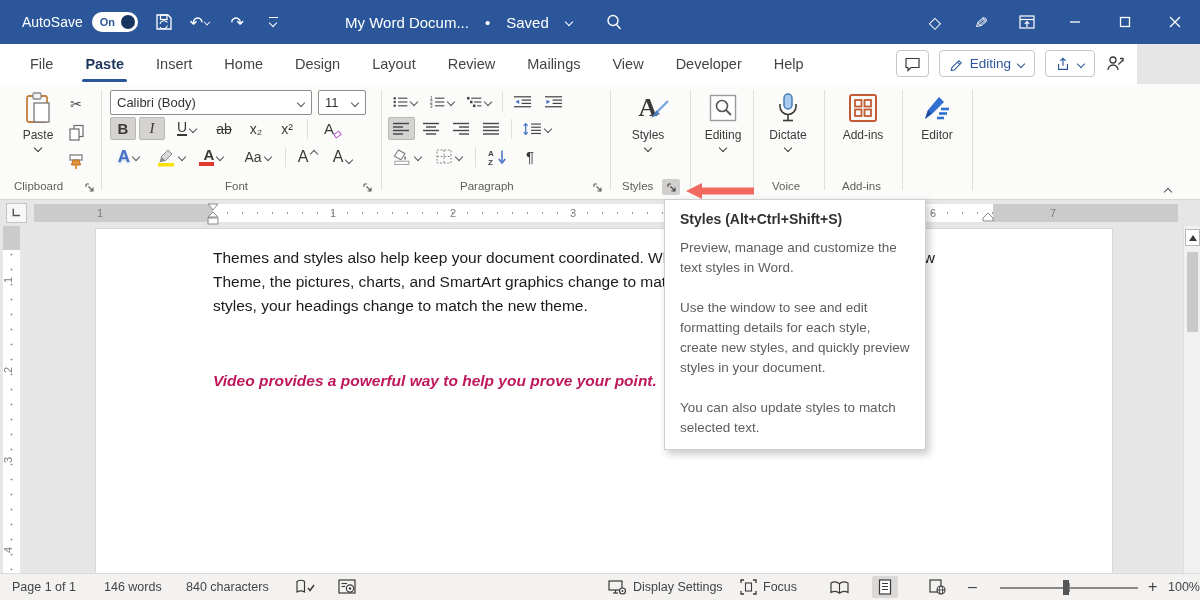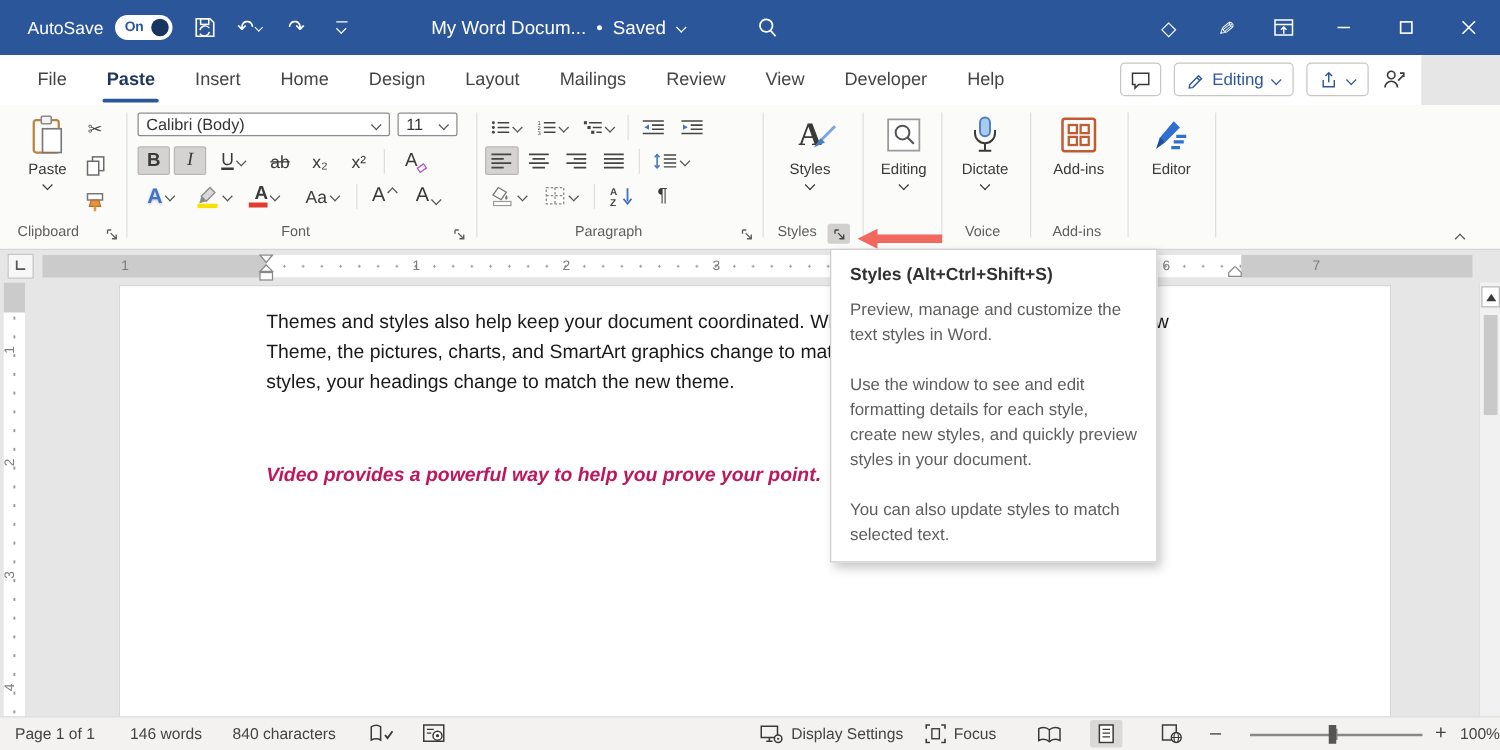--- a/index.html
+++ b/index.html
@@ -14,21 +14,21 @@
   .as-pill{position:relative;width:46px;height:20px;background:#fff;border-radius:10px;display:flex;align-items:center;cursor:pointer;}
   .as-pill .on{margin-left:8px;font-size:11px;font-weight:bold;color:#2b579a;}
   .as-pill .knob{position:absolute;right:3px;top:3px;width:14px;height:14px;border-radius:50%;background:#16355f;}
   .tbi{display:inline-flex;align-items:center;justify-content:center;min-width:20px;height:28px;color:#fff;}
   .chev{display:inline-block;width:8px;height:8px;position:relative;}
   .chev::before{content:"";position:absolute;left:1px;top:1px;width:5px;height:5px;
     border-right:1.4px solid currentColor;border-bottom:1.4px solid currentColor;transform:rotate(45deg);}
   .chev.up::before{transform:rotate(-135deg);top:3px;}
   .qat-more{display:flex;flex-direction:column;align-items:center;gap:1px;}
   .qat-more .bar{width:9px;height:1.4px;background:#fff;}
-  .tb-title{position:absolute;left:345px;top:0;height:44px;display:flex;align-items:center;gap:8px;font-size:15px;}
+  .tb-title{position:absolute;left:345px;top:0;height:44px;display:flex;align-items:center;gap:16px;font-size:15px;}
   .tb-search{position:absolute;left:600px;top:8px;width:28px;height:28px;display:flex;align-items:center;justify-content:center;}
   .tb-right{position:absolute;right:0;top:0;height:44px;display:flex;align-items:center;}
   .winbtn{width:50px;height:44px;display:flex;align-items:center;justify-content:center;color:#fff;}
 
   
   .tabrow{position:absolute;left:0;top:44px;width:1137px;height:40px;background:#fff;}
   .tabs{position:absolute;left:14px;top:0;height:40px;display:flex;align-items:stretch;}
   .tab{position:relative;display:flex;align-items:center;padding:0 16px;font-size:14.5px;color:#444;cursor:pointer;}
   .tab.active{font-weight:bold;color:#1e365c;}
   .tab.active::after{content:"";position:absolute;left:13px;right:13px;bottom:2px;height:3px;background:#2b579a;border-radius:2px;}
@@ -39,21 +39,21 @@
   .ribbon{position:absolute;left:0;top:84px;width:1200px;height:116px;background:#fbfbfa;border-bottom:1px solid #d8d6d4;}
   .gdiv{position:absolute;top:6px;height:100px;width:1px;background:#e1dfdd;}
   .glabel{position:absolute;top:96px;font-size:11.5px;color:#605e5c;}
   .launcher{position:absolute;top:95px;width:18px;height:16px;display:flex;align-items:center;justify-content:center;cursor:pointer;}
   .bigbtn{position:absolute;top:6px;display:flex;flex-direction:column;align-items:center;gap:2px;cursor:pointer;color:#3b3a39;font-size:12px;}
   .bigbtn .bb-icon{height:36px;display:flex;align-items:center;justify-content:center;}
   .smbtn{height:23px;display:flex;align-items:center;justify-content:center;gap:2px;padding:0 4px;border:1px solid transparent;
     font-size:14px;color:#3b3a39;cursor:pointer;border-radius:2px;}
   .smbtn.active{background:#d5d3d1;border-color:#b9b7b5;}
   .combo{display:flex;align-items:center;justify-content:space-between;background:#fff;border:1px solid #8f8d8b;
-    height:19px;padding:7px 6px;font-size:13px;color:#333;cursor:pointer;border-radius:2px;}
+    height:25px;padding:7px 6px;font-size:13px;color:#333;cursor:pointer;border-radius:2px;}
   .frow{position:absolute;display:flex;align-items:center;gap:3px;}
   .vsep{width:1px;height:20px;background:#e1dfdd;margin:0 3px;}
   .ubtn{border-bottom:2px solid #3b3a39;line-height:13px;}
   .fx-a{font-weight:bold;color:#4472c4;text-shadow:0 1px 2px rgba(68,114,196,.45);}
   .colorbar{position:absolute;left:2px;bottom:1px;width:15px;height:4px;}
   .rel{position:relative;}
   .styles-launcher-hl{background:#d2d0ce;border-radius:2px;}
   .collapse-chev{position:absolute;left:1164px;top:96px;color:#555;cursor:pointer;}
 
   
@@ -182,22 +182,22 @@
   </div>
 
   <div class="tabrow">
     <div class="tabs">
       <span class="tab">File</span>
       <span class="tab active">Paste</span>
       <span class="tab">Insert</span>
       <span class="tab">Home</span>
       <span class="tab">Design</span>
       <span class="tab">Layout</span>
+      <span class="tab">Review</span>
       <span class="tab">Mailings</span>
-      <span class="tab">Review</span>
       <span class="tab">View</span>
       <span class="tab">Developer</span>
       <span class="tab">Help</span>
     </div>
     <div class="tabrow-right">
       <span class="pillbtn" style="padding:0 7px;">
         <svg width="17" height="16" viewBox="0 0 17 16">
           <path d="M2 2.5 h13 v9 h-8 l-3 3 v-3 h-2 z" fill="none" stroke="#3b3a39" stroke-width="1.2"></path>
         </svg>
       </span>

